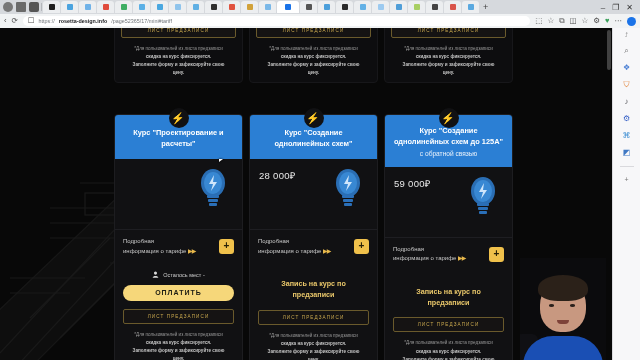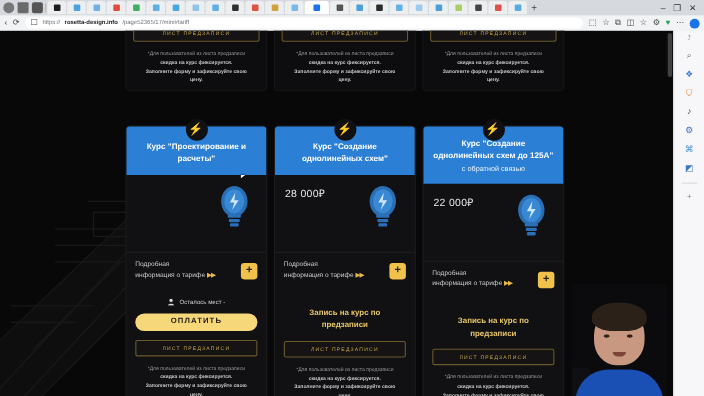--- a/index.html
+++ b/index.html
@@ -400,21 +400,21 @@
 
       <div class="card">
         <div class="notch">
           <span class="bolt">⚡</span>
         </div>
         <div class="card-head">
           <div class="card-title">Курс "Создание однолинейных схем до 125А"</div>
           <div class="card-sub">с обратной связью</div>
         </div>
         <div class="price-zone">
-          <div class="price">22 000₽</div>
+          <div class="price">59 000₽</div>
           <svg class="bulb" width="30" height="42" viewBox="0 0 30 42">
             <ellipse cx="15" cy="16" rx="12" ry="14" fill="#2f7fd1" opacity=".85"></ellipse>
             <ellipse cx="15" cy="16" rx="9" ry="11" fill="#3f93e0" opacity=".7"></ellipse>
             <rect x="9" y="28" width="12" height="3" rx="1" fill="#2a6fb8"></rect>
             <rect x="10" y="32" width="10" height="3" rx="1" fill="#2a6fb8"></rect>
             <rect x="11" y="36" width="8" height="3" rx="1" fill="#2a6fb8"></rect>
             <path d="M16 8 L11 17 L15 17 L13 24 L19 15 L15 15 Z" fill="#cfe6fb"></path>
           </svg>
         </div>
         <div class="tariff-row">

